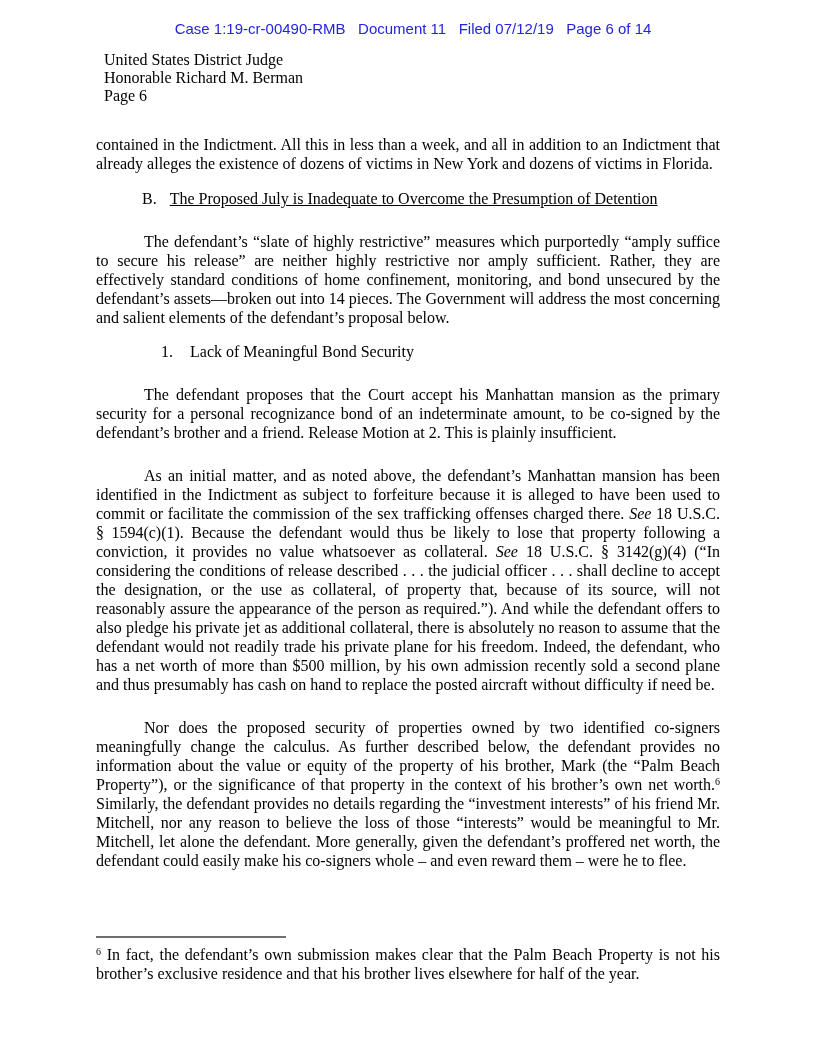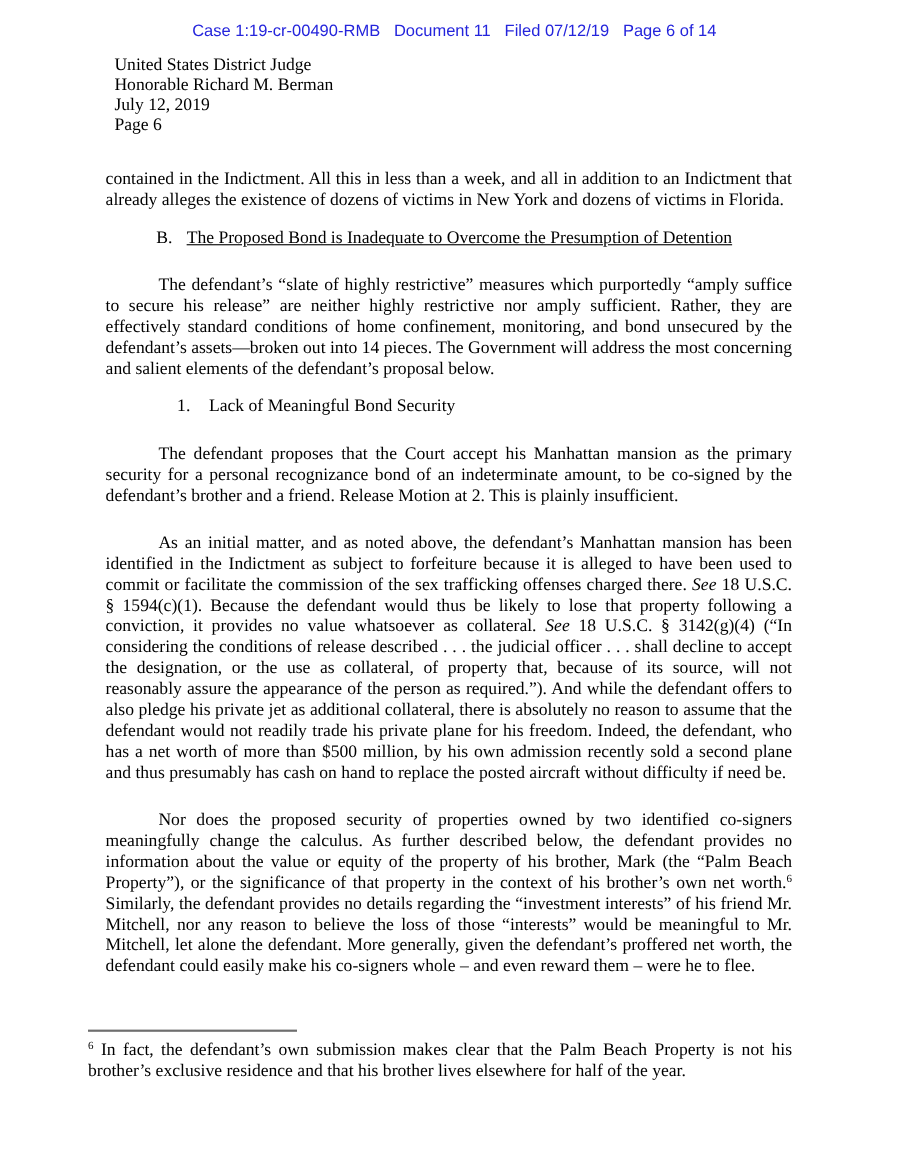--- a/index.html
+++ b/index.html
@@ -30,49 +30,48 @@
   .body-para .indent-first { display: inline-block; width: 48px; }
   p.first { margin-top: 30px; }
   .heading-b { margin-top: 16px; margin-left: 46px; }
   .heading-b .htitle { text-decoration: underline; margin-left: 13px; }
   .heading-1 { margin-top: 15px; margin-left: 65px; }
   .heading-1 .htitle { margin-left: 17px; }
   sup { font-size: 10px; line-height: 0; vertical-align: 5px; }
   i { font-style: italic; }
   .footnote {
     position: absolute;
-    left: 80px;
+    left: 96px;
     right: 96px;
     top: 936px;
   }
   .fn-rule {
     width: 190px;
     height: 0;
     border-top: 2px solid #6e6e6e;
   }
   .fn-text { text-align: justify; margin-top: 7px; }
 </style>
 </head>
 <body>
 
 <div class="page">
 
   <div class="stamp" style="color: rgb(36, 36, 220);">Case 1:19-cr-00490-RMB   Document 11   Filed 07/12/19   Page 6 of 14</div>
 
   <div class="address">
     <div>United States District Judge</div>
     <div>Honorable Richard M. Berman</div>
-    <div>July 12, 2019</div>
     <div>Page 6</div>
   </div>
 
   <p class="body-para first"><span>contained in the Indictment.  All this in less than a week, and all in addition to an Indictment that already alleges the existence of dozens of victims in New York and dozens of victims in Florida.</span></p>
 
   <div class="heading-b">
-    <span class="hlabel">B.</span><span class="htitle">The Proposed Bond is Inadequate to Overcome the Presumption of Detention</span>
+    <span class="hlabel">B.</span><span class="htitle">The Proposed July is Inadequate to Overcome the Presumption of Detention</span>
   </div>
 
   <p class="body-para"><span class="indent-first"></span><span>The defendant’s “slate of highly restrictive” measures which purportedly “amply suffice to secure his release” are neither highly restrictive nor amply sufficient.  Rather, they are effectively standard conditions of home confinement, monitoring, and bond unsecured by the defendant’s assets—broken out into 14 pieces.  The Government will address the most concerning and salient elements of the defendant’s proposal below.</span></p>
 
   <div class="heading-1">
     <span class="hlabel">1.</span><span class="htitle">Lack of Meaningful Bond Security</span>
   </div>
 
   <p class="body-para"><span class="indent-first"></span><span>The defendant proposes that the Court accept his Manhattan mansion as the primary security for a personal recognizance bond of an indeterminate amount, to be co-signed by the defendant’s brother and a friend.  Release Motion at 2.  This is plainly insufficient.</span></p>
 

